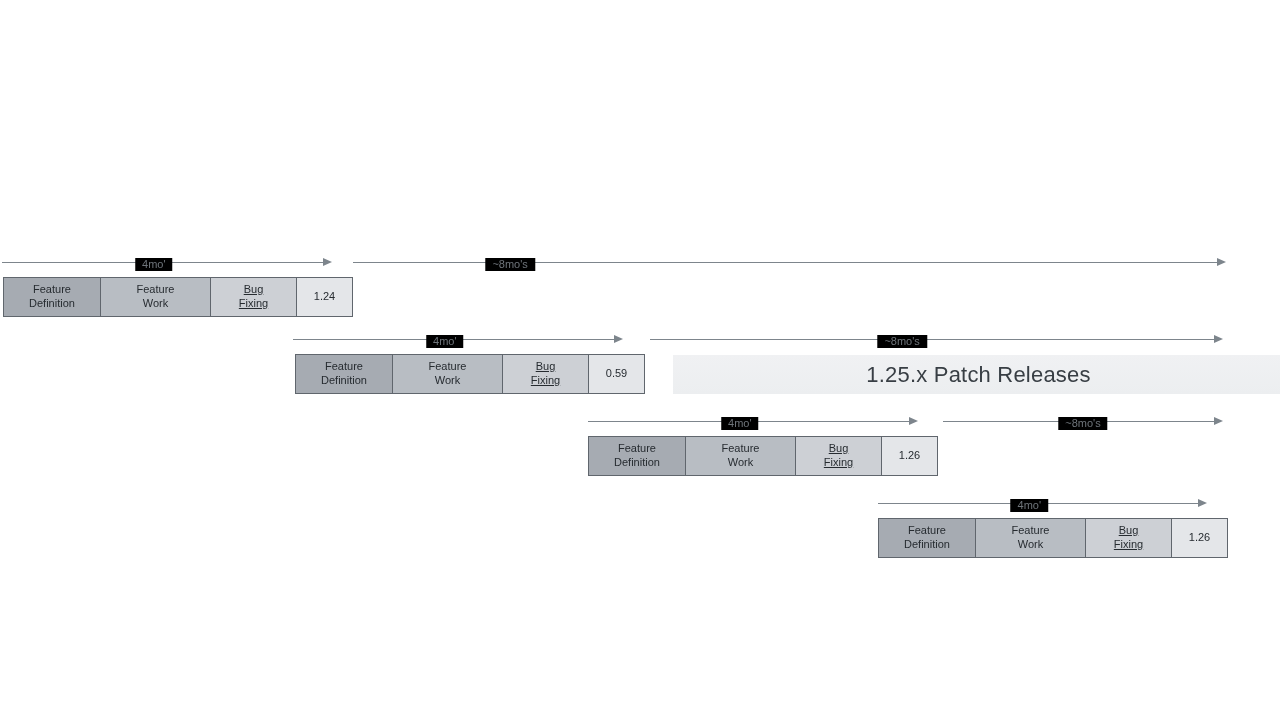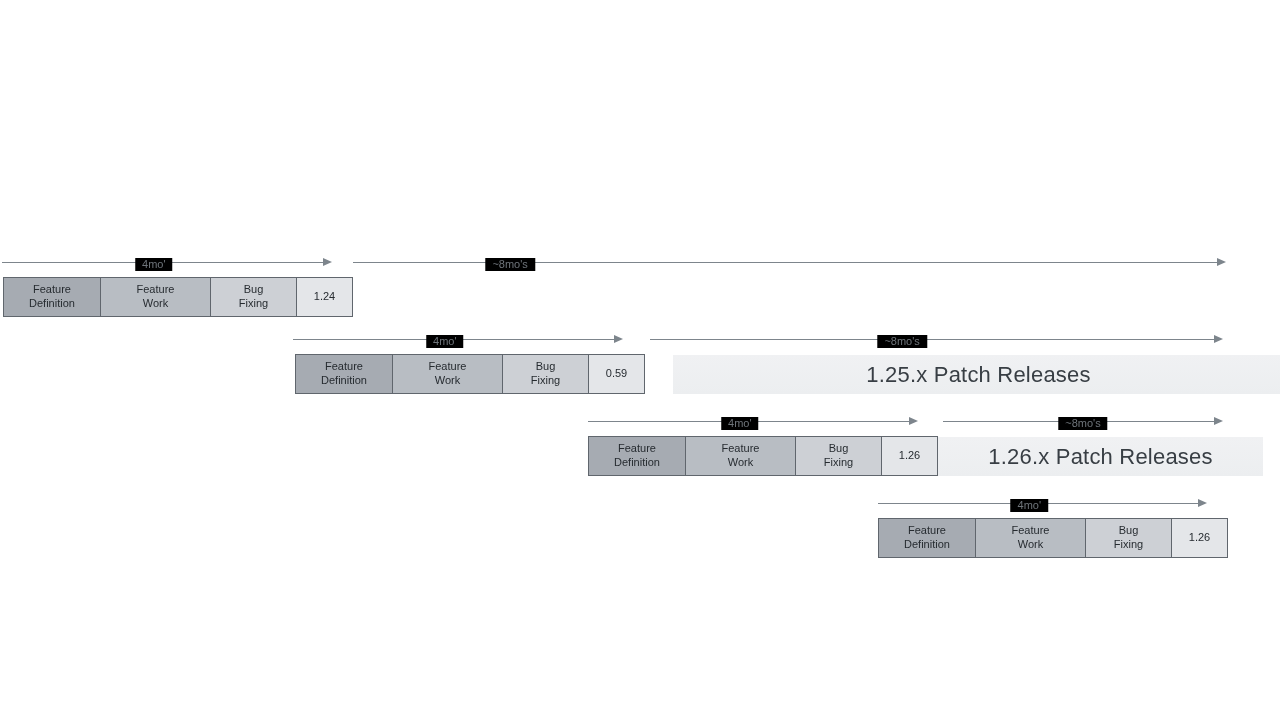--- a/index.html
+++ b/index.html
@@ -30,21 +30,21 @@
   }
   .phase{
     display:flex;align-items:center;justify-content:center;text-align:center;
     font-size:11px;line-height:1.25;color:var(--box-text,#262b30);
     border-right:1px solid var(--border,#60666d);box-sizing:border-box;
     white-space:pre-line;
   }
   .phase:last-child{border-right:none;}
   .fd{width:97px;background:var(--feature-definition-fill,#a6abb2);}
   .fw{width:110px;background:var(--feature-work-fill,#b8bdc3);}
-  .bf{width:86px;background:var(--bug-fixing-fill,#cdd0d5);}
+  .bf{width:86px;background:var(--bug-fixing-fill,#cdd0d5);text-decoration:underline;}
   .ver{width:55px;background:var(--version-fill,#e4e6e9);}
   
   .bar{
     position:absolute;height:39px;display:flex;align-items:center;justify-content:center;
     background:linear-gradient(var(--patch-bar-fill,#f0f1f3),#ecEEf0);
     background-color:var(--patch-bar-fill,#f0f1f3);
     font-size:22px;color:var(--patch-text,#383e44);letter-spacing:.2px;white-space:nowrap;
   }
 </style>
 </head>
@@ -105,21 +105,20 @@
   </div>
   <div class="phase-row" style="left:588px;top:436px">
     <div class="phase fd">Feature
 Definition</div>
     <div class="phase fw">Feature
 Work</div>
     <div class="phase bf">Bug
 Fixing</div>
     <div class="phase ver">1.26</div>
   </div>
-  <div class="bar" style="left:938px;top:437px;width:325px">1.26.x Patch Releases</div>
 
   <div class="arrow" style="left:878px;top:495px;width:329px">
     <span class="line"></span>
     <span class="head"></span>
     <span class="lbl" style="left:46%">4mo'</span>
   </div>
   <div class="phase-row" style="left:878px;top:518px">
     <div class="phase fd">Feature
 Definition</div>
     <div class="phase fw">Feature

